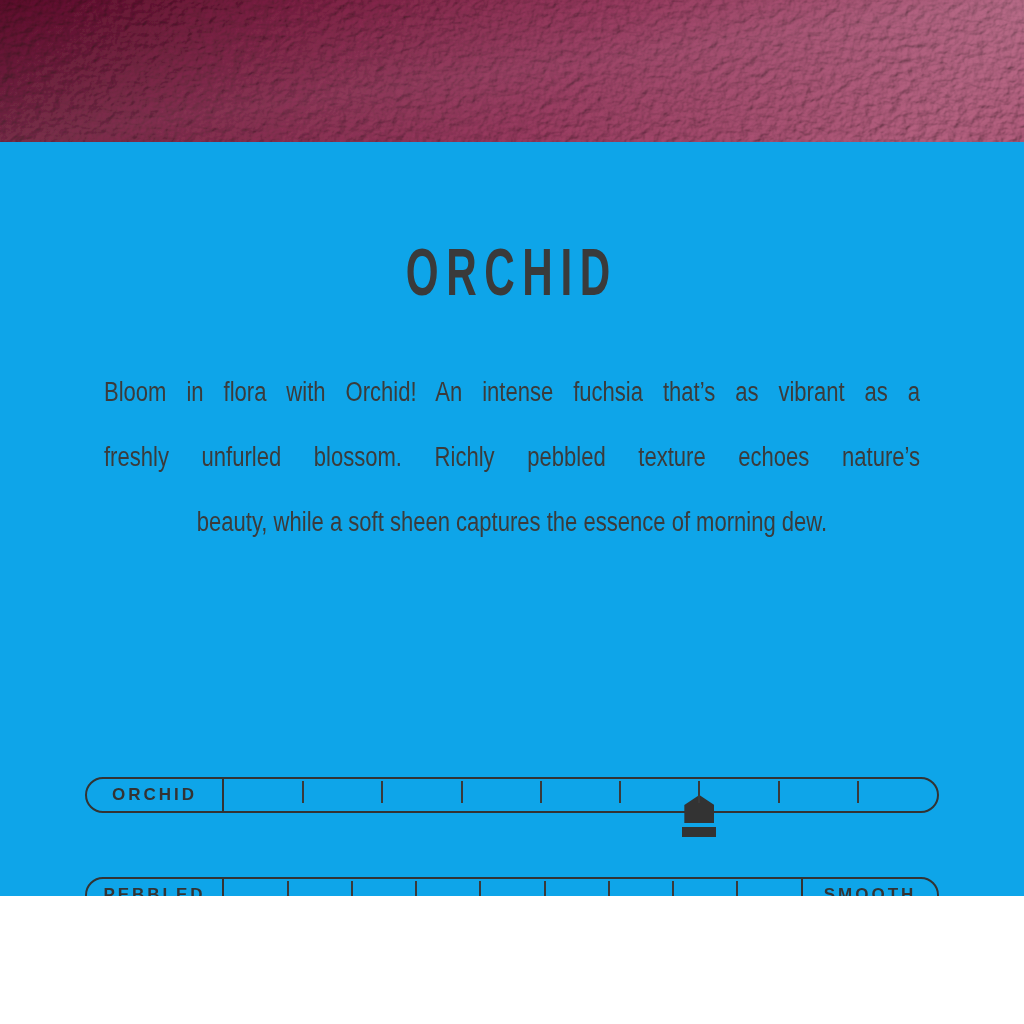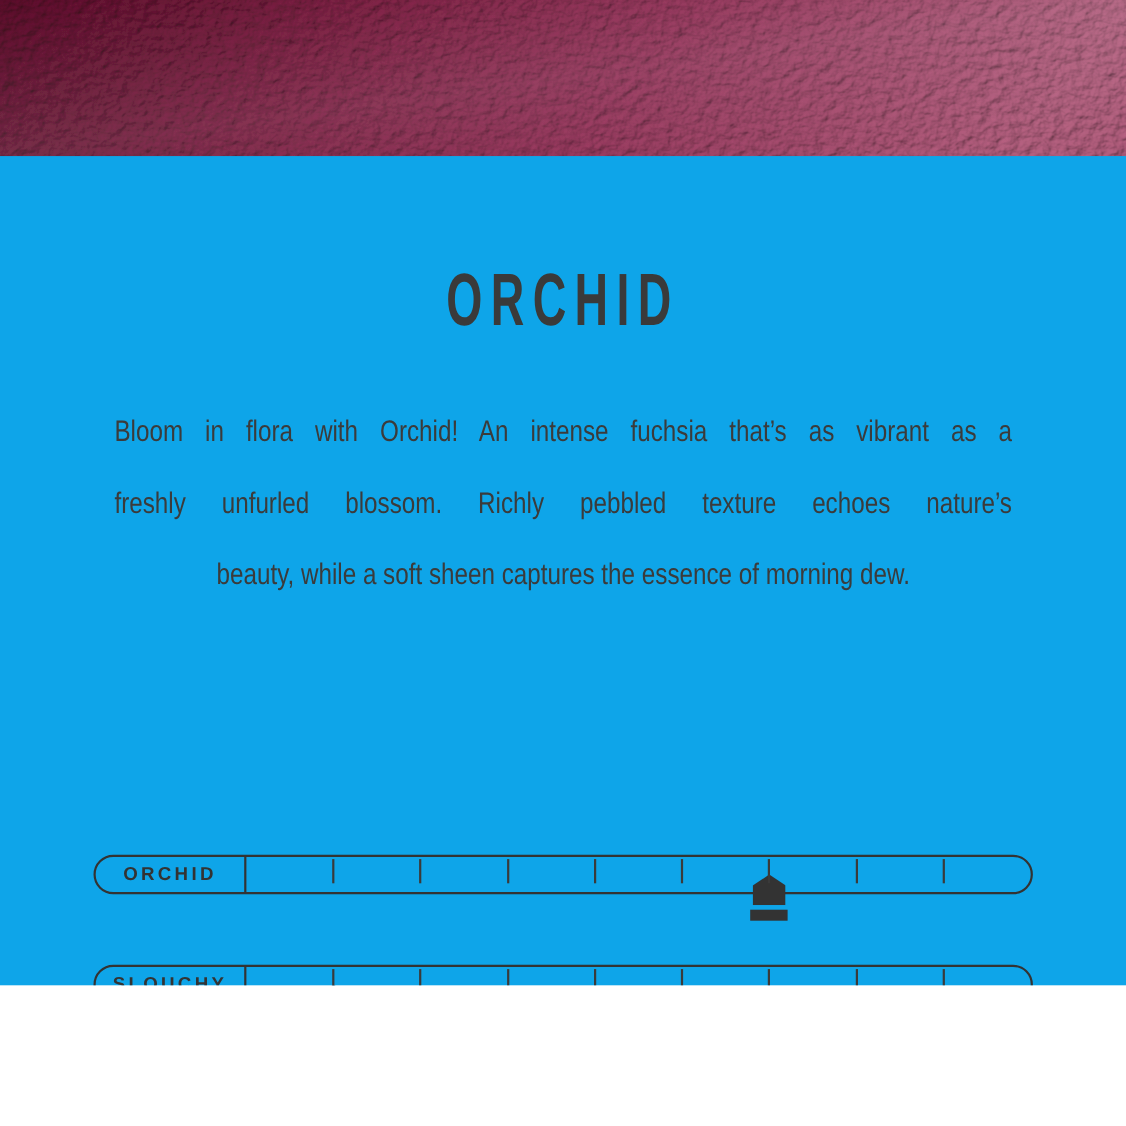--- a/index.html
+++ b/index.html
@@ -102,30 +102,31 @@
         <div class="tick" style="left: calc(33.3333% - 1px);"></div>
         <div class="tick" style="left: calc(44.4444% - 1px);"></div>
         <div class="tick" style="left: calc(55.5556% - 1px);"></div>
         <div class="tick" style="left: calc(66.6667% - 1px);"></div>
         <div class="tick" style="left: calc(77.7778% - 1px);"></div>
         <div class="tick" style="left: calc(88.8889% - 1px);"></div>
       </div>
   </div>
 
   <div class="pill slider-2">
-    <div class="cap left">SLOUCHY</div>
+    <div class="cap left">PEBBLED</div>
     <div class="mid">
       <div class="marker" style="left: 11.1111%;">
         <div class="nib"></div>
         <div class="bar"></div>
       </div>
     <div class="tick" style="left: calc(11.1111% - 1px);"></div>
         <div class="tick" style="left: calc(22.2222% - 1px);"></div>
         <div class="tick" style="left: calc(33.3333% - 1px);"></div>
         <div class="tick" style="left: calc(44.4444% - 1px);"></div>
         <div class="tick" style="left: calc(55.5556% - 1px);"></div>
         <div class="tick" style="left: calc(66.6667% - 1px);"></div>
         <div class="tick" style="left: calc(77.7778% - 1px);"></div>
         <div class="tick" style="left: calc(88.8889% - 1px);"></div>
       </div>
+    <div class="cap right">SMOOTH</div>
   </div>
 
 </div>
 
 </body></html>

